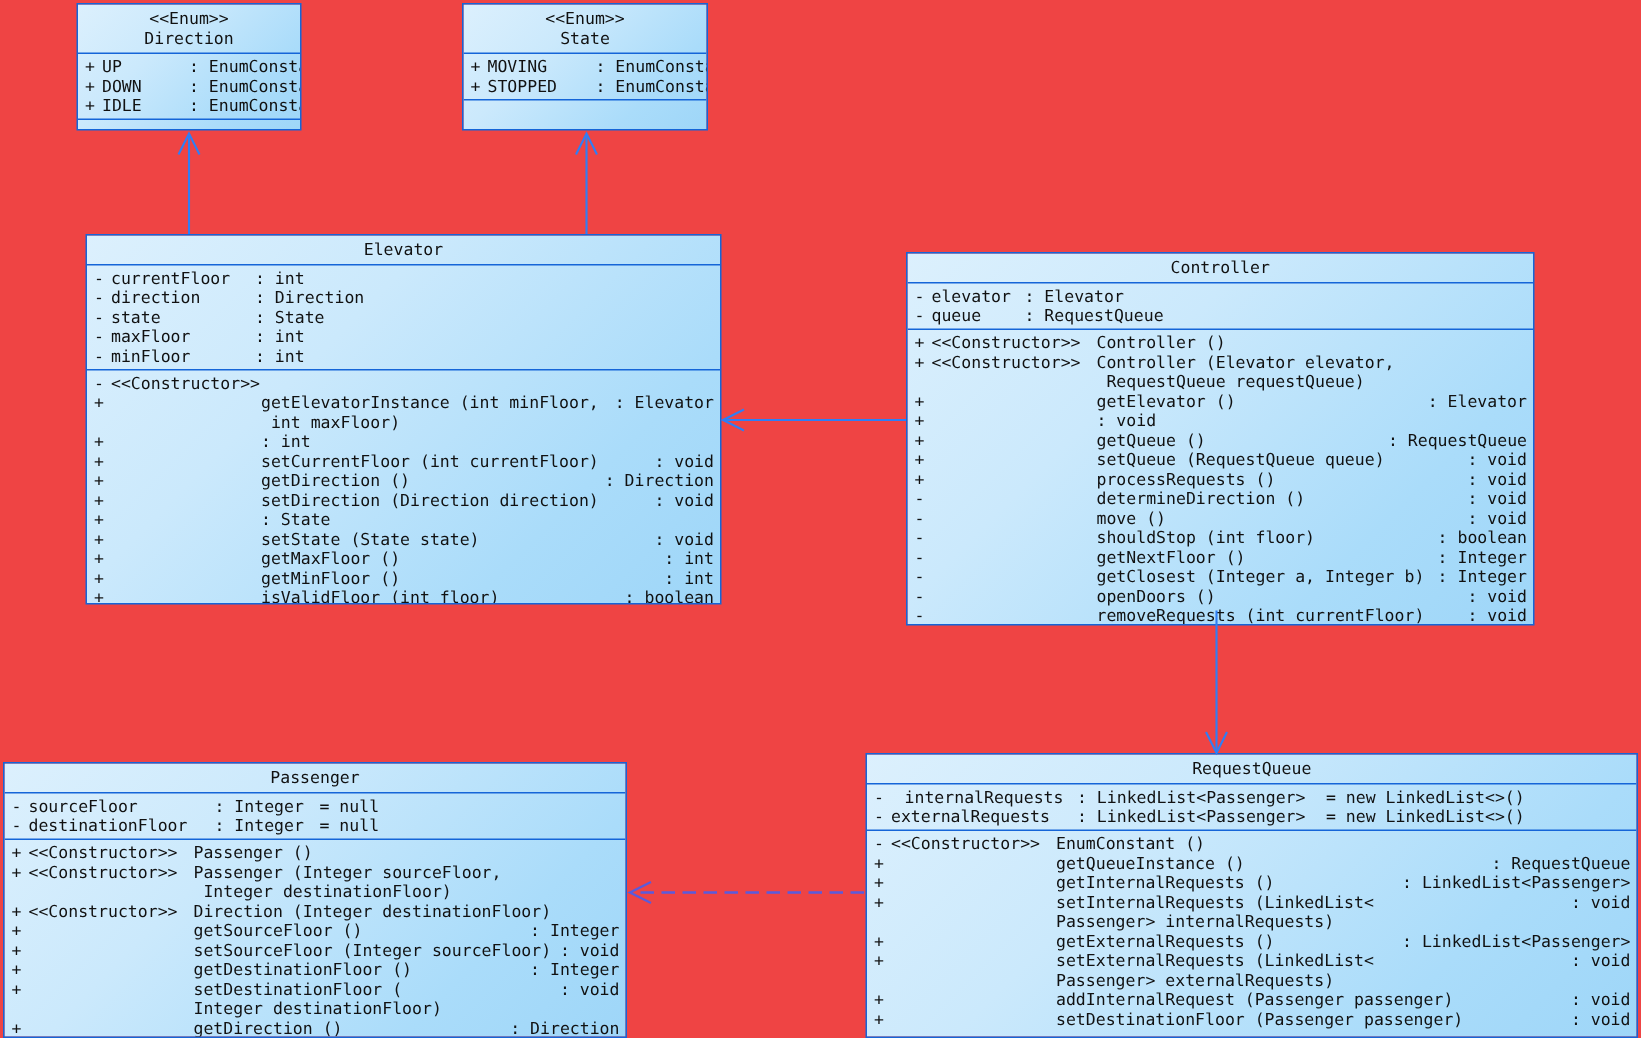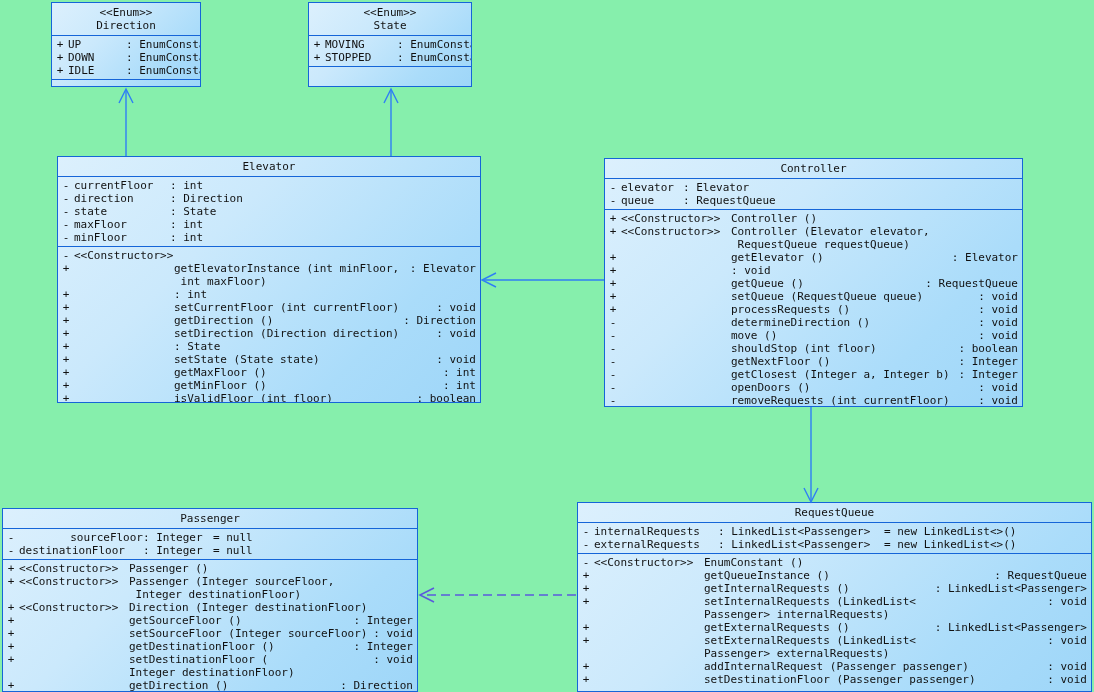--- a/index.html
+++ b/index.html
@@ -4,21 +4,21 @@
 <style>
   html, body {
     margin: 0;
     padding: 0;
     background: #000000;
   }
   #canvas {
     position: relative;
     width: 1094px;
     height: 692px;
-    background: #86efac;
+    background: #ef4444;
     overflow: hidden;
     font-family: "DejaVu Sans Mono", "Liberation Mono", monospace;
   }
 
   
   .uml-box {
     position: absolute;
     box-sizing: border-box;
     border: 1px solid #1565d8;
     background: linear-gradient(135deg, #dcf0fd 0%, #cbe9fc 35%, #aadcfa 75%, #9ed6f8 100%);
@@ -158,21 +158,21 @@
         <div class="row"><span class="vis">+</span><span class="stereo-col" style="width:100px;"></span><span class="sig">getDirection ()</span><span class="ret">: Direction</span></div>
         <div class="row"><span class="vis">+</span><span class="stereo-col" style="width:100px;"></span><span class="sig">setDirection (Direction direction)</span><span class="ret">: void</span></div>
         <div class="row"><span class="vis">+</span><span class="stereo-col" style="width:100px;"></span><span class="ret">: State</span></div>
         <div class="row"><span class="vis">+</span><span class="stereo-col" style="width:100px;"></span><span class="sig">setState (State state)</span><span class="ret">: void</span></div>
         <div class="row"><span class="vis">+</span><span class="stereo-col" style="width:100px;"></span><span class="sig">getMaxFloor ()</span><span class="ret">: int</span></div>
         <div class="row"><span class="vis">+</span><span class="stereo-col" style="width:100px;"></span><span class="sig">getMinFloor ()</span><span class="ret">: int</span></div>
         <div class="row"><span class="vis">+</span><span class="stereo-col" style="width:100px;"></span><span class="sig">isValidFloor (int floor)</span><span class="ret">: boolean</span></div>
       </div>
   </div>
 
-  <div class="uml-box" style="left:604px; top:158px; width:419px; height:249px;">
+  <div class="uml-box" style="left:604px; top:168px; width:419px; height:249px;">
     <div class="uml-title">Controller</div>
     <div class="uml-compartment" id="ctrl-attrs">
         <div class="row"><span class="vis">-</span><span class="name-col" style="width:62px;">elevator</span><span class="type-col">: Elevator</span></div>
         <div class="row"><span class="vis">-</span><span class="name-col" style="width:62px;">queue</span><span class="type-col">: RequestQueue</span></div>
       </div>
     <div class="uml-compartment last" id="ctrl-ops">
         <div class="row"><span class="vis">+</span><span class="stereo-col" style="width:110px;">&lt;&lt;Constructor&gt;&gt;</span><span class="sig">Controller ()</span><span class="ret"></span></div>
         <div class="row"><span class="vis">+</span><span class="stereo-col" style="width:110px;">&lt;&lt;Constructor&gt;&gt;</span><span class="sig">Controller (Elevator elevator,</span><span class="ret"></span></div>
         <div class="row"><span class="vis"></span><span class="stereo-col" style="width:110px;"></span><span class="sig"> RequestQueue requestQueue)</span><span class="ret"></span></div>
         <div class="row"><span class="vis">+</span><span class="stereo-col" style="width:110px;"></span><span class="sig">getElevator ()</span><span class="ret">: Elevator</span></div>
@@ -186,41 +186,41 @@
         <div class="row"><span class="vis">-</span><span class="stereo-col" style="width:110px;"></span><span class="sig">getNextFloor ()</span><span class="ret">: Integer</span></div>
         <div class="row"><span class="vis">-</span><span class="stereo-col" style="width:110px;"></span><span class="sig">getClosest (Integer a, Integer b)</span><span class="ret">: Integer</span></div>
         <div class="row"><span class="vis">-</span><span class="stereo-col" style="width:110px;"></span><span class="sig">openDoors ()</span><span class="ret">: void</span></div>
         <div class="row"><span class="vis">-</span><span class="stereo-col" style="width:110px;"></span><span class="sig">removeRequests (int currentFloor)</span><span class="ret">: void</span></div>
       </div>
   </div>
 
   <div class="uml-box" style="left:577px; top:502px; width:515px; height:190px;">
     <div class="uml-title">RequestQueue</div>
     <div class="uml-compartment" id="rq-attrs">
-        <div class="row"><span class="vis">-</span><span class="name-col" style="width:124px;">internalRequests</span><span class="type-col" style="width:166px;">: LinkedList&lt;Passenger&gt;</span><span class="default-col">= new LinkedList&lt;&gt;()</span></div>
+        <div class="row"><span class="vis">-</span><span class="name-col" style="width:124px;text-align:center;">internalRequests</span><span class="type-col" style="width:166px;">: LinkedList&lt;Passenger&gt;</span><span class="default-col">= new LinkedList&lt;&gt;()</span></div>
         <div class="row"><span class="vis">-</span><span class="name-col" style="width:124px;">externalRequests</span><span class="type-col" style="width:166px;">: LinkedList&lt;Passenger&gt;</span><span class="default-col">= new LinkedList&lt;&gt;()</span></div>
       </div>
     <div class="uml-compartment last" id="rq-ops">
         <div class="row"><span class="vis">-</span><span class="stereo-col" style="width:110px;">&lt;&lt;Constructor&gt;&gt;</span><span class="sig">EnumConstant ()</span><span class="ret"></span></div>
         <div class="row"><span class="vis">+</span><span class="stereo-col" style="width:110px;"></span><span class="sig">getQueueInstance ()</span><span class="ret">: RequestQueue</span></div>
         <div class="row"><span class="vis">+</span><span class="stereo-col" style="width:110px;"></span><span class="sig">getInternalRequests ()</span><span class="ret">: LinkedList&lt;Passenger&gt;</span></div>
         <div class="row"><span class="vis">+</span><span class="stereo-col" style="width:110px;"></span><span class="sig">setInternalRequests (LinkedList&lt;</span><span class="ret">: void</span></div>
         <div class="row"><span class="vis"></span><span class="stereo-col" style="width:110px;"></span><span class="sig">Passenger&gt; internalRequests)</span><span class="ret"></span></div>
         <div class="row"><span class="vis">+</span><span class="stereo-col" style="width:110px;"></span><span class="sig">getExternalRequests ()</span><span class="ret">: LinkedList&lt;Passenger&gt;</span></div>
         <div class="row"><span class="vis">+</span><span class="stereo-col" style="width:110px;"></span><span class="sig">setExternalRequests (LinkedList&lt;</span><span class="ret">: void</span></div>
         <div class="row"><span class="vis"></span><span class="stereo-col" style="width:110px;"></span><span class="sig">Passenger&gt; externalRequests)</span><span class="ret"></span></div>
         <div class="row"><span class="vis">+</span><span class="stereo-col" style="width:110px;"></span><span class="sig">addInternalRequest (Passenger passenger)</span><span class="ret">: void</span></div>
         <div class="row"><span class="vis">+</span><span class="stereo-col" style="width:110px;"></span><span class="sig">setDestinationFloor (Passenger passenger)</span><span class="ret">: void</span></div>
       </div>
   </div>
 
   <div class="uml-box" style="left:2px; top:508px; width:416px; height:184px;">
     <div class="uml-title">Passenger</div>
     <div class="uml-compartment" id="pg-attrs">
-        <div class="row"><span class="vis">-</span><span class="name-col" style="width:124px;text-align:right;">sourceFloor</span><span class="type-col" style="width:70px;">: Integer</span><span class="default-col">= null</span></div>
+        <div class="row"><span class="vis">-</span><span class="name-col" style="width:124px;">sourceFloor</span><span class="type-col" style="width:70px;">: Integer</span><span class="default-col">= null</span></div>
         <div class="row"><span class="vis">-</span><span class="name-col" style="width:124px;">destinationFloor</span><span class="type-col" style="width:70px;">: Integer</span><span class="default-col">= null</span></div>
       </div>
     <div class="uml-compartment last" id="pg-ops">
         <div class="row"><span class="vis">+</span><span class="stereo-col" style="width:110px;">&lt;&lt;Constructor&gt;&gt;</span><span class="sig">Passenger ()</span><span class="ret"></span></div>
         <div class="row"><span class="vis">+</span><span class="stereo-col" style="width:110px;">&lt;&lt;Constructor&gt;&gt;</span><span class="sig">Passenger (Integer sourceFloor,</span><span class="ret"></span></div>
         <div class="row"><span class="vis"></span><span class="stereo-col" style="width:110px;"></span><span class="sig"> Integer destinationFloor)</span><span class="ret"></span></div>
         <div class="row"><span class="vis">+</span><span class="stereo-col" style="width:110px;">&lt;&lt;Constructor&gt;&gt;</span><span class="sig">Direction (Integer destinationFloor)</span><span class="ret"></span></div>
         <div class="row"><span class="vis">+</span><span class="stereo-col" style="width:110px;"></span><span class="sig">getSourceFloor ()</span><span class="ret">: Integer</span></div>
         <div class="row"><span class="vis">+</span><span class="stereo-col" style="width:110px;"></span><span class="sig">setSourceFloor (Integer sourceFloor)</span><span class="ret">: void</span></div>
         <div class="row"><span class="vis">+</span><span class="stereo-col" style="width:110px;"></span><span class="sig">getDestinationFloor ()</span><span class="ret">: Integer</span></div>

